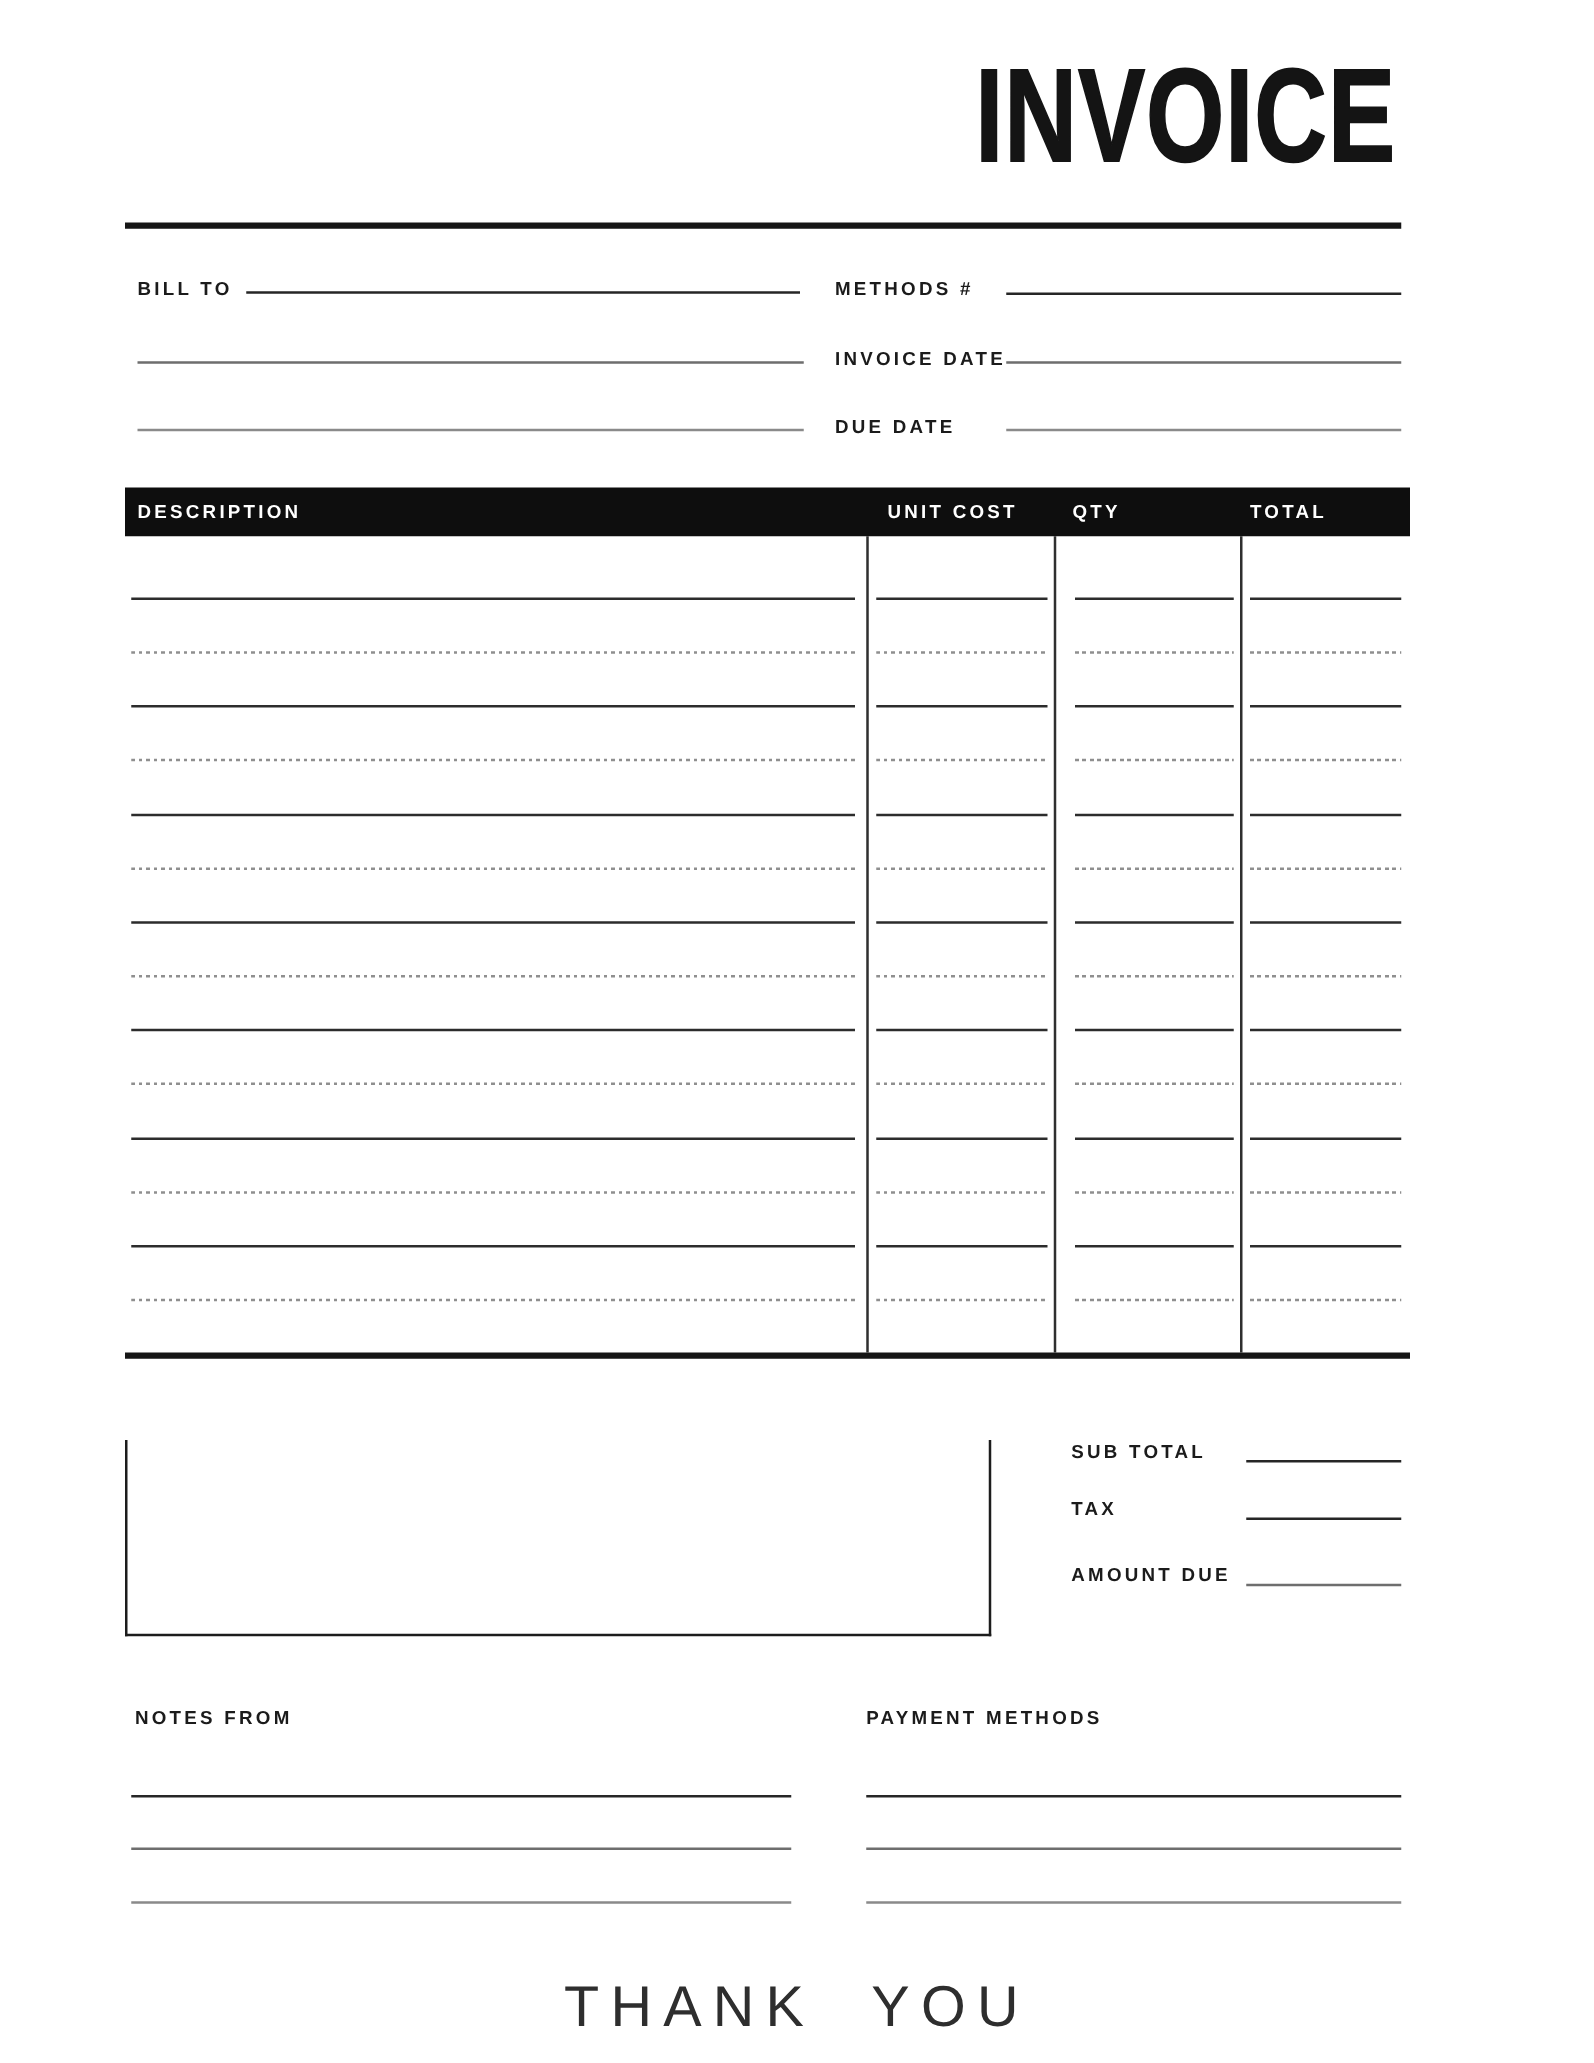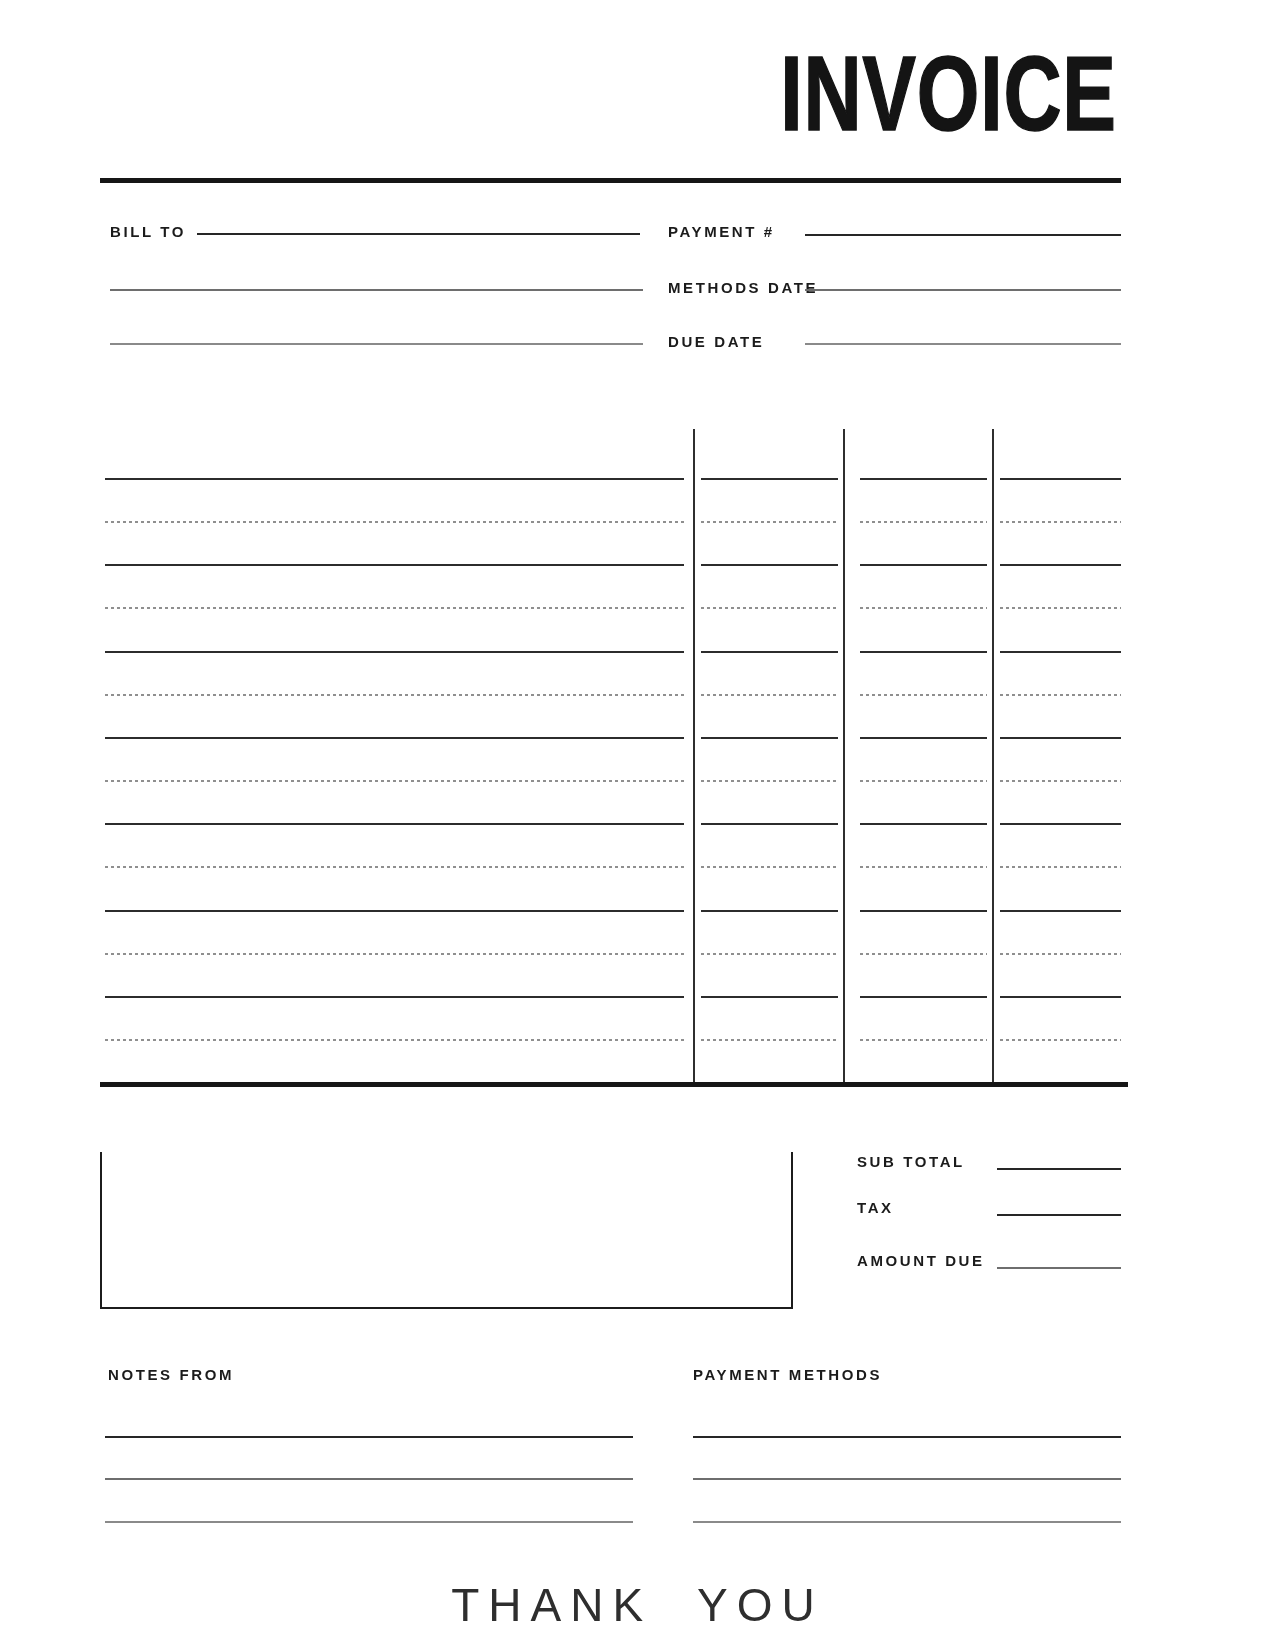--- a/index.html
+++ b/index.html
@@ -32,27 +32,33 @@
 <div class="page">
 
   <div class="title">INVOICE</div>
   <div class="thick" style="left:100px;top:178px;width:1021px;"></div>
 
   <div class="lbl" style="left:110px;top:224px;text-align:center;">BILL TO</div>
   <div class="fline" style="left:197px;top:233px;width:443px;"></div>
   <div class="fline g1" style="left:110px;top:289px;width:533px;"></div>
   <div class="fline g2" style="left:110px;top:343px;width:533px;"></div>
 
-  <div class="lbl" style="left:668px;top:224px;">PAYMENT #</div>
+  <div class="lbl" style="left:668px;top:224px;">METHODS #</div>
   <div class="fline" style="left:805px;top:234px;width:316px;"></div>
-  <div class="lbl" style="left:668px;top:280px;">METHODS DATE</div>
+  <div class="lbl" style="left:668px;top:280px;">INVOICE DATE</div>
   <div class="fline g1" style="left:805px;top:289px;width:316px;"></div>
   <div class="lbl" style="left:668px;top:334px;">DUE DATE</div>
   <div class="fline g2" style="left:805px;top:343px;width:316px;"></div>
 
+  <div class="bar" style="left:100px;top:390px;width:1028px;height:39px;">
+    <span class="barlbl" style="left:10px;">DESCRIPTION</span>
+    <span class="barlbl" style="left:610px;">UNIT COST</span>
+    <span class="barlbl" style="left:758px;">QTY</span>
+    <span class="barlbl" style="left:900px;">TOTAL</span>
+  </div>
 
   <div class="vline" style="left:693px;"></div>
   <div class="vline" style="left:843px;"></div>
   <div class="vline" style="left:992px;"></div>
 
   <div>
       <div class="rowline solid" style="left: 105px; top: 478px; width: 579px;"></div>
       <div class="rowline solid" style="left: 701px; top: 478px; width: 137px;"></div>
       <div class="rowline solid" style="left: 860px; top: 478px; width: 127px;"></div>
       <div class="rowline solid" style="left: 1000px; top: 478px; width: 121px;"></div>

